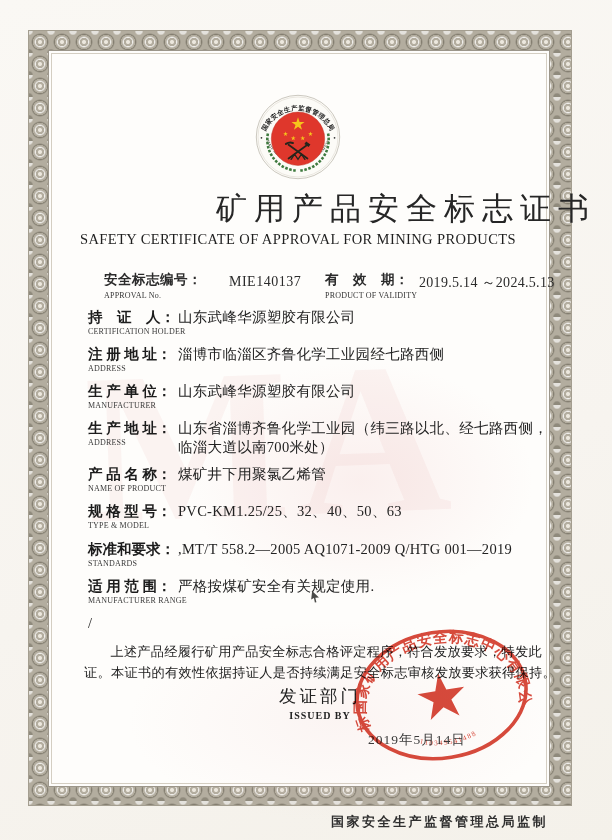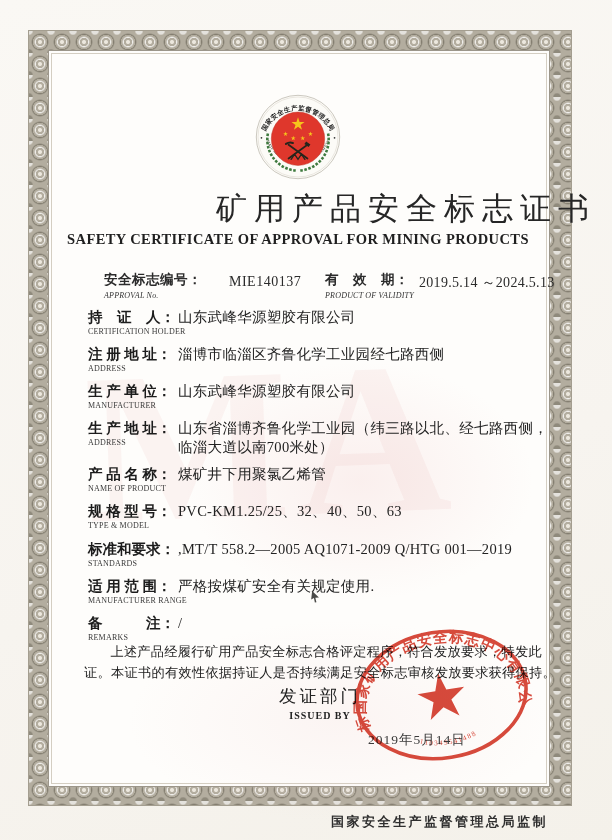--- a/index.html
+++ b/index.html
@@ -53,27 +53,27 @@
 
   
   .emblem { position:absolute; left:255px; top:94px; width:86px; height:86px; }
 
   .title {
     position:absolute; top:188px; left:0; width:596px; text-align:right;
     font-size:31px; font-weight:normal; letter-spacing:7px; color:#262626;
   }
   .subtitle {
     position:absolute; top:231px; left:0; width:596px; text-align:center;
-    font-size:14.5px; font-weight:bold; letter-spacing:.4px; color:#1f1f1f;
+    font-size:14.5px; font-weight:normal; letter-spacing:.4px; color:#1f1f1f;
   }
 
   
   .approval { position:absolute; top:271px; left:104px; right:36px; display:flex; }
   .ap-label-zh { font-size:13.5px; font-weight:bold; letter-spacing:.5px; white-space:nowrap; }
-  .ap-label-en { font-size:8px; color:#333; letter-spacing:.2px; margin-top:2px; white-space:nowrap;font-style:italic; }
+  .ap-label-en { font-size:8px; color:#333; letter-spacing:.2px; margin-top:2px; white-space:nowrap; }
   .ap-block1 { width:88px; }
   .ap-number { width:96px; font-size:14px; padding-top:3px; letter-spacing:.5px;margin-left:37px; }
   .ap-block2 { width:94px; }
   .ap-dates  { font-size:14px; padding-top:3px; letter-spacing:.3px; white-space:nowrap; }
 
   
   .fields { position:absolute; top:308px; left:88px; right:60px; }
   .row { display:flex; align-items:flex-start; margin-bottom:8px; }
   .row.gap-top { margin-top:9px; }
   .flabel { width:90px; flex:0 0 90px; }
@@ -234,24 +234,20 @@
 
     <div class="row">
       <div class="flabel">
           <div class="zh">适 用 范 围：</div>
         <div class="en">MANUFACTURER RANGE</div>
         </div>
       <div class="fvalue">严格按煤矿安全有关规定使用.</div>
     </div>
 
     <div class="row">
-      <div class="flabel">
-          <div class="zh">备　　　注：</div>
-        <div class="en">REMARKS</div>
-        </div>
       <div class="fvalue">/</div>
     </div>
   </div>
 
   <svg class="pen-mark" viewBox="0 0 12 12">
     <path d="M 1,1 L 9,6 L 5.5,6.8 L 7.5,11 L 6,11.5 L 4.2,7.4 L 1.8,9.5 Z" fill="#4a4a48" transform="rotate(12 6 6)"></path>
   </svg>
 
   <div class="declaration">上述产品经履行矿用产品安全标志合格评定程序，符合发放要求，特发此证。本证书的有效性依据持证人是否持续满足安全标志审核发放要求获得保持。</div>
 

